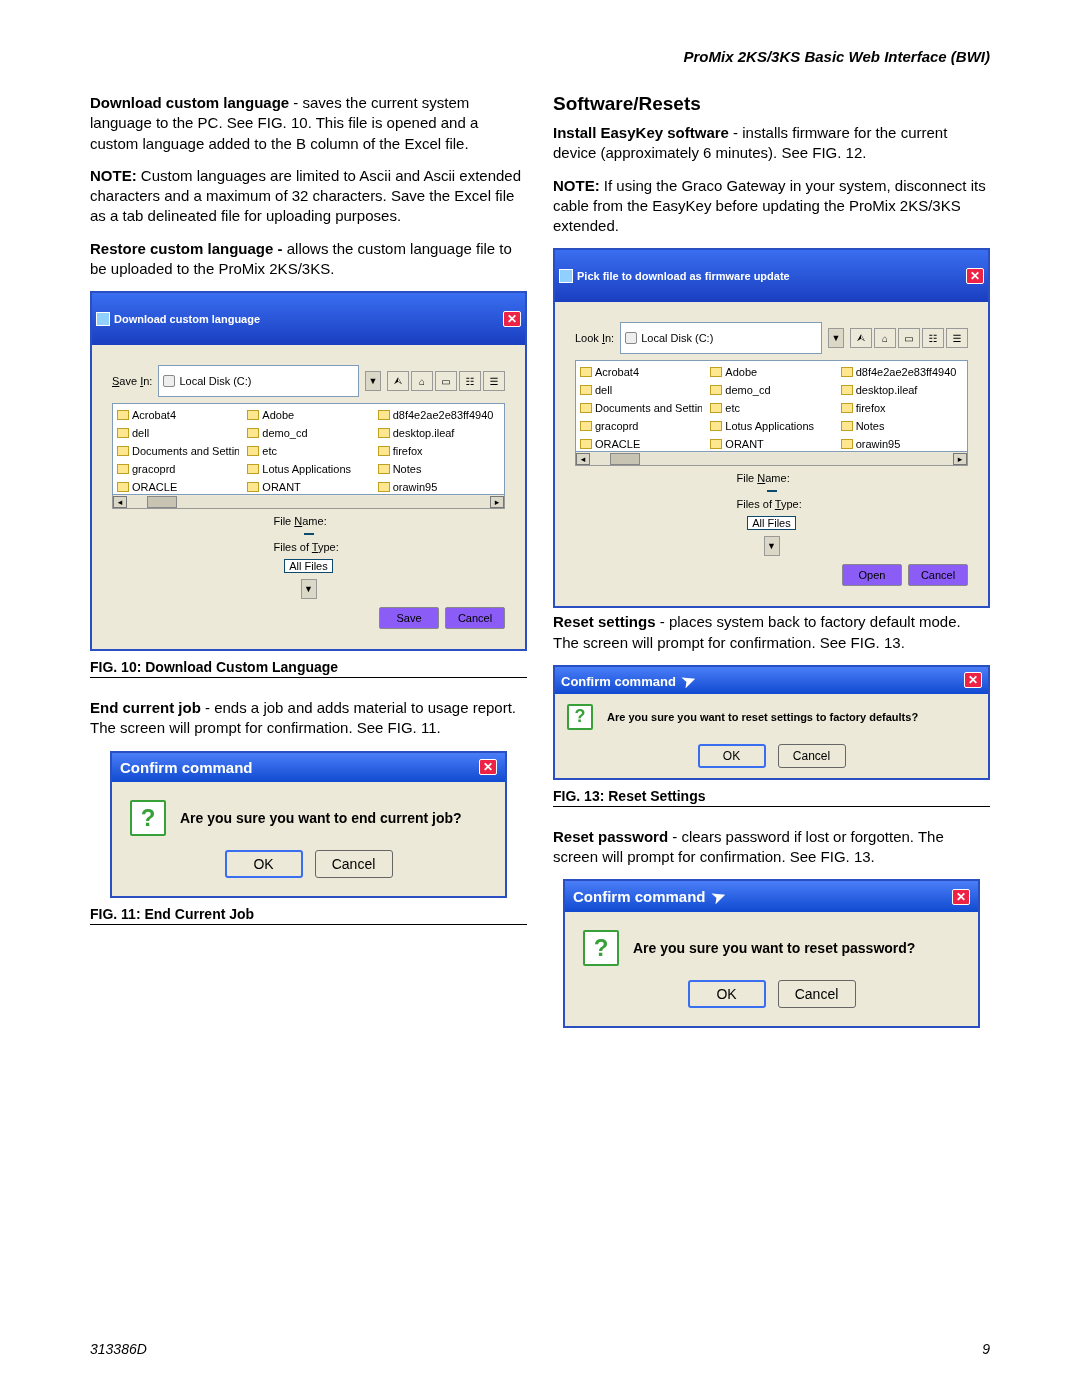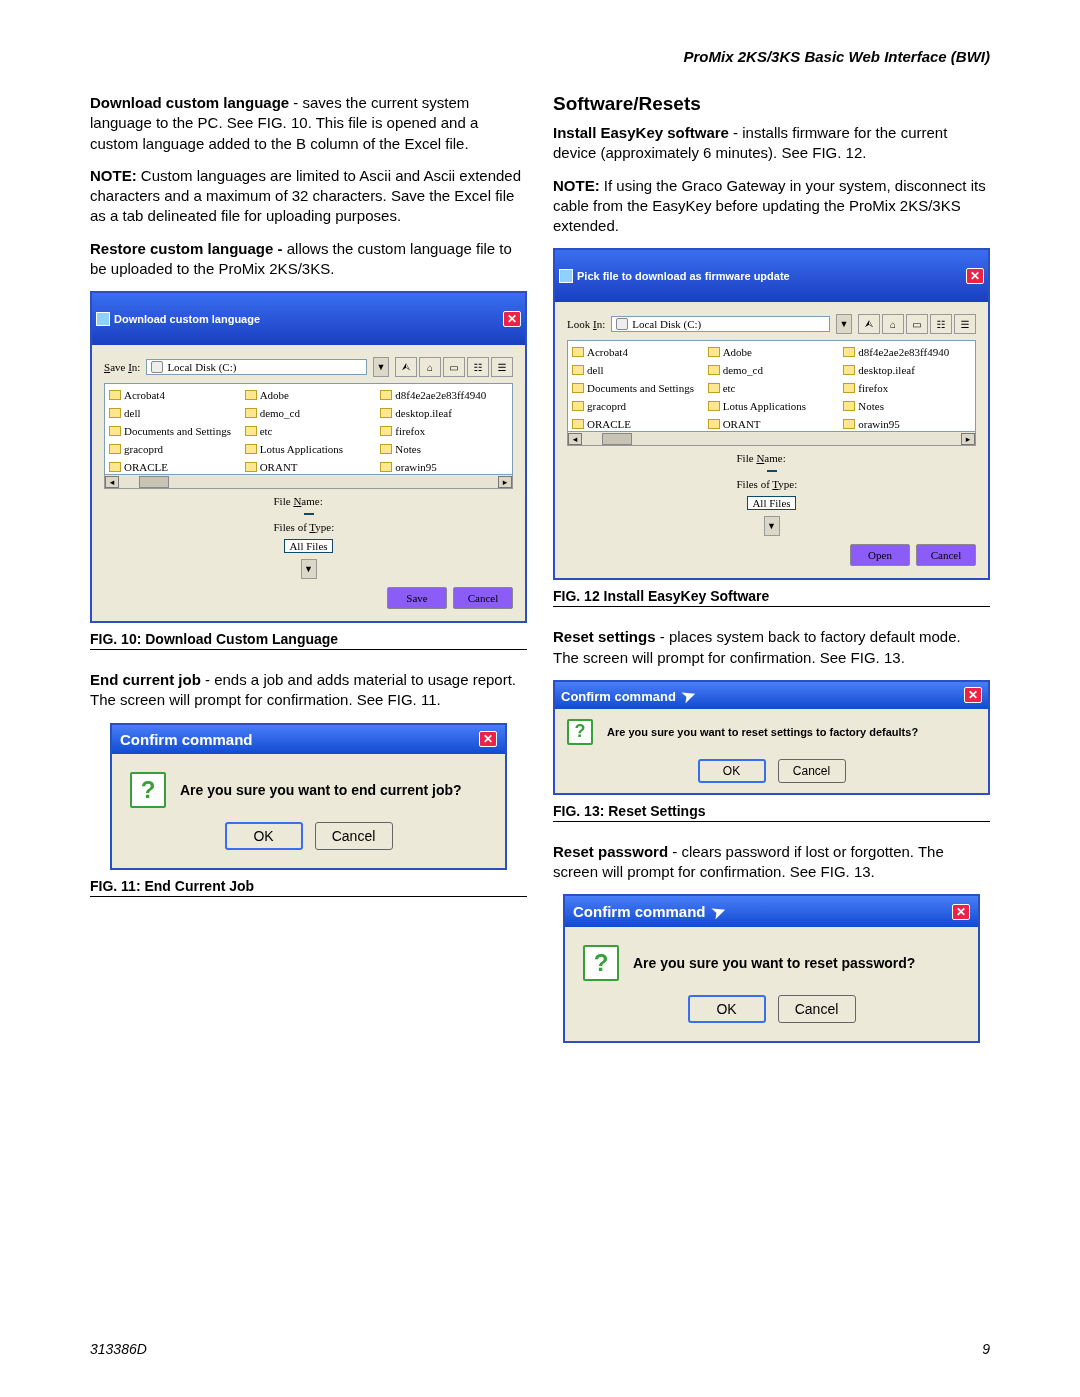--- a/index.html
+++ b/index.html
@@ -63,25 +63,25 @@
   .file-dlg .titlebar .ttl { display:flex; align-items:center; gap:4px; }
   .file-dlg .titlebar .icn {
     width:14px; height:14px; background:#8fd0ff; border:1px solid #fff;
     display:inline-block;
   }
   .closebtn {
     width:18px; height:16px; background:#e24; color:#fff;
     border:1px solid #fff; display:flex; align-items:center; justify-content:center;
     font-weight:bold; font-size:12px; border-radius:2px;
   }
-  .file-dlg .body { padding: 12px; font-family: Liberation Serif, serif; }
+  .file-dlg .body { padding: 20px; }
   .lookrow { display:flex; align-items:center; gap:6px; margin-bottom:6px; }
   .lookrow label { font-size:11px; }
   .lookrow .combo {
-    flex:1; height:16px; background:#fff; border:1px solid #7f9db9;
+    flex:1; height:32px; background:#fff; border:1px solid #7f9db9;
     display:flex; align-items:center; padding:0 4px; gap:4px; font-size:11px;
   }
   .lookrow .combo .disk { width:12px; height:12px; border:1px solid #888; background:#eee; border-radius:2px; }
   .dropbtn {
     width:16px; height:20px; background:#dcd8c8; border:1px solid #999;
     display:flex; align-items:center; justify-content:center; font-size:9px;
   }
   .toolbtns { display:flex; gap:2px; }
   .tbtn { width:22px; height:20px; border:1px solid #999; background:#ece9d8; display:flex; align-items:center; justify-content:center; font-size:10px; }
   .filepane {
@@ -411,21 +411,20 @@
               <span>All Files</span>
             </div>
             <div class="dropbtn">▼</div>
           </div>
         <div class="dlgbtns">
           <div class="winbtn">Open</div>
           <div class="winbtn">Cancel</div>
         </div>
       </div>
     </div>
-    <div class="caption">FIG. 12 Install EasyKey Software</div>
 
     <p><b>Reset settings</b><span> - places system back to factory default mode. The screen will prompt for confirmation. See FIG. 13.</span></p>
 
     <div class="confirm-dlg">
       <div class="titlebar">
           <span><span>Confirm command</span><span class="cursor">➤</span></span>
           <span class="closebtn">✕</span>
         </div>
       <div class="confirm-body" style="padding:10px 12px;">
         <div class="confirm-row" style="font-weight:bold;font-size:11px;">

